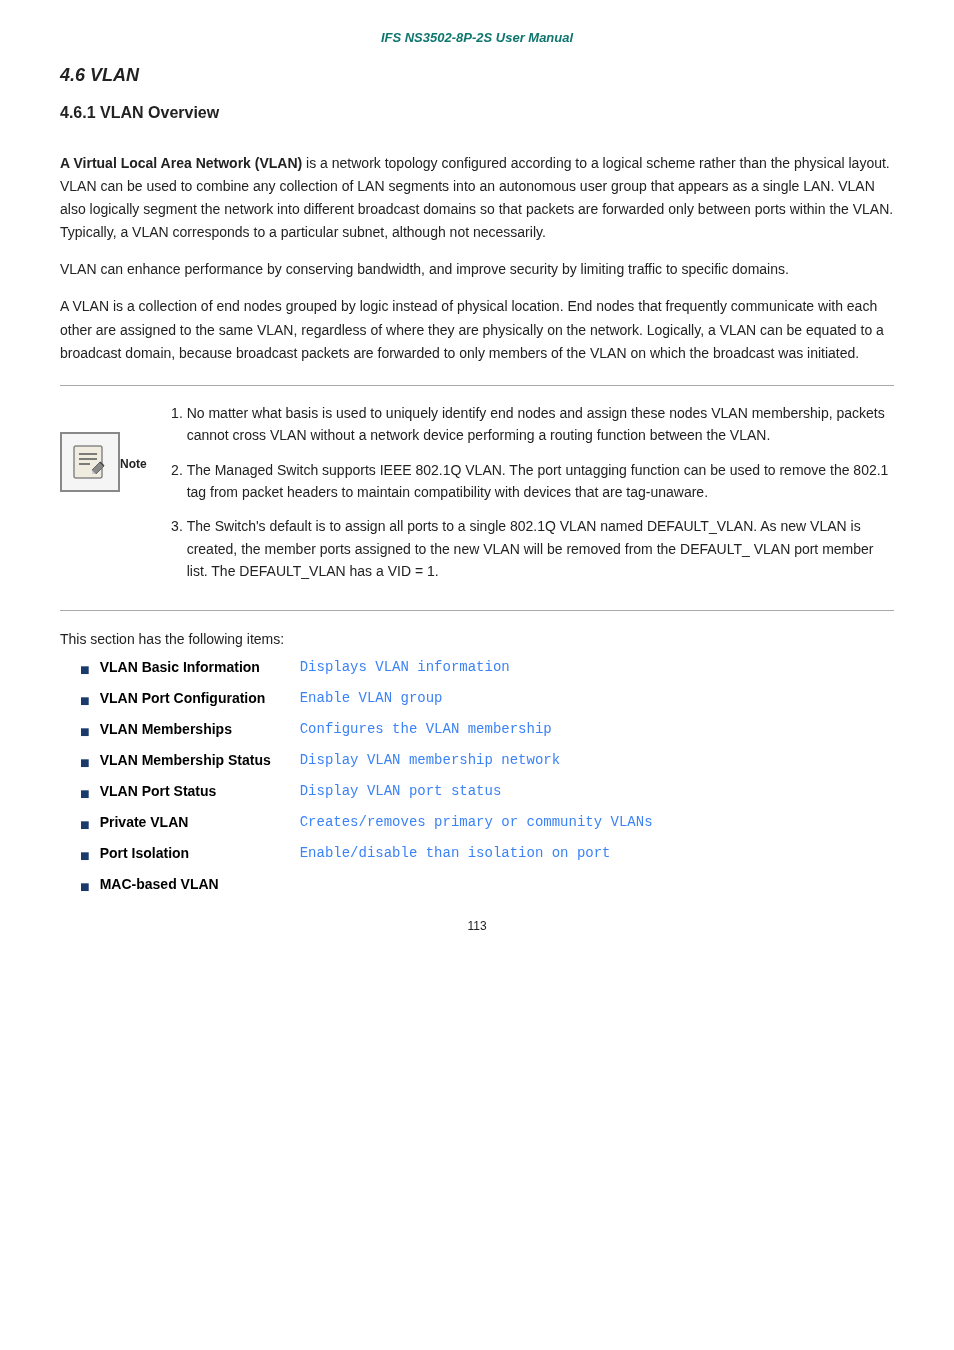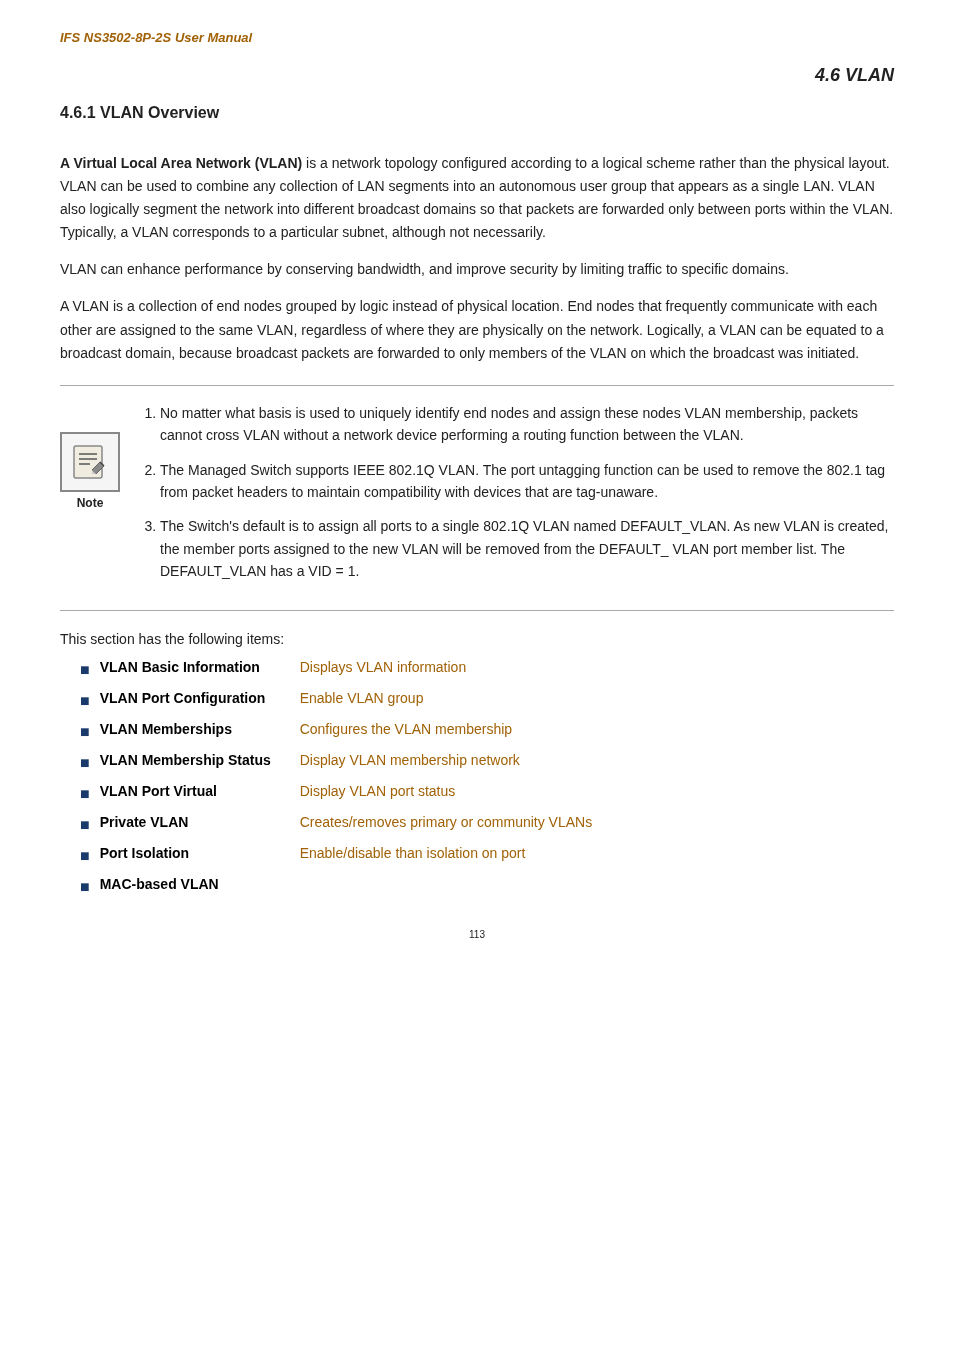--- a/index.html
+++ b/index.html
@@ -8,34 +8,33 @@
       background: #fff;
       font-family: Arial, sans-serif;
       font-size: 14px;
       color: #222;
       width: 954px;
       min-height: 1350px;
       padding: 30px 60px 40px 60px;
     }
 
     .page-header {
-      text-align: left;
+      text-align: center;
       font-style: italic;
       font-size: 13px;
-      color: #a16207;
+      color: #0f766e;
       margin-bottom: 20px;
       font-weight: bold;
     }
 
     .section-title-italic {
       font-style: italic;
       font-weight: bold;
       font-size: 18px;
       margin-bottom: 18px;
-      text-align: right;
     }
 
     .subsection-title {
       font-weight: bold;
       font-size: 16px;
       margin-bottom: 30px;
     }
 
     .paragraph {
       margin-bottom: 14px;
@@ -53,21 +52,21 @@
       padding: 16px 0 16px 0;
       margin: 20px 0 20px 0;
       display: flex;
       align-items: flex-start;
       gap: 20px;
     }
 
     .note-icon {
       flex-shrink: 0;
       display: flex;
-      flex-direction: column;
+      flex-direction: row;
       align-items: center;
       justify-content: flex-start;
       padding-top: 30px;
     }
 
     .note-icon .icon-img {
       width: 60px;
       height: 60px;
       border: 2px solid #888;
       display: flex;
@@ -122,32 +121,33 @@
     }
 
     .items-list .item-name {
       color: #000000;
       font-weight: bold;
       min-width: 200px;
       flex-shrink: 0;
     }
 
     .items-list .item-desc {
-      color: #a16207;
+      color: #3b82f6;
+      font-family: Liberation Mono, monospace;
     }
 
     .items-list .item-name-block {
       min-width: 200px;
       flex-shrink: 0;
     }
 
     .page-number {
       text-align: center;
-      margin-top: 30px;
-      font-size: 10px;
+      margin-top: 20px;
+      font-size: 12px;
     }
   </style>
 </head>
 <body>
 
 <div class="page-header">IFS  NS3502-8P-2S  User  Manual</div>
 
 <div class="section-title-italic">4.6 VLAN</div>
 
 <div class="subsection-title">4.6.1 VLAN Overview</div>
@@ -217,21 +217,21 @@
     <span class="item-bullet">■</span>
     <div class="item-name-block">
       <span class="item-name">VLAN Membership Status</span>
     </div>
     <span class="item-desc">Display VLAN membership network</span>
   </div>
 
   <div class="item-row">
     <span class="item-bullet">■</span>
     <div class="item-name-block">
-      <span class="item-name">VLAN Port Virtual</span>
+      <span class="item-name">VLAN Port Status</span>
     </div>
     <span class="item-desc">Display VLAN port status</span>
   </div>
 
   <div class="item-row">
     <span class="item-bullet">■</span>
     <div class="item-name-block">
       <span class="item-name">Private VLAN</span>
     </div>
     <span class="item-desc">Creates/removes primary or community VLANs</span>

